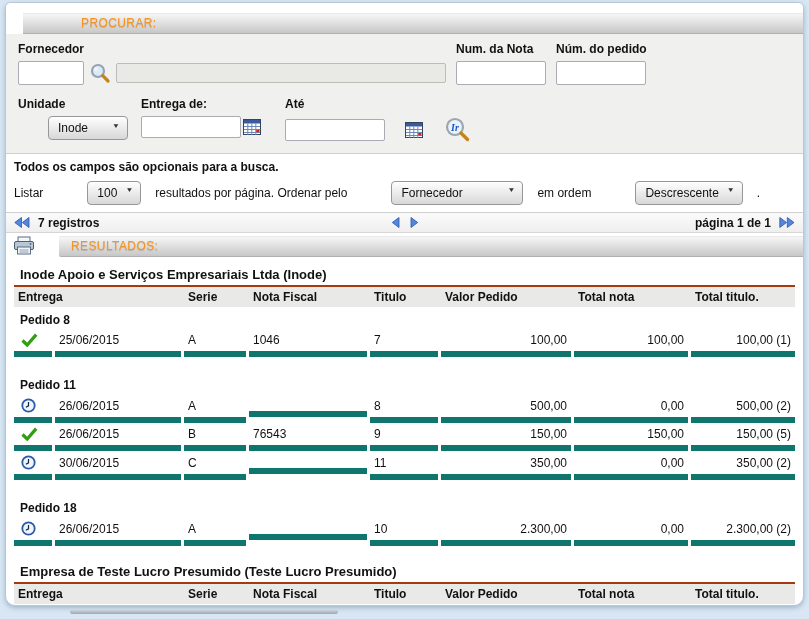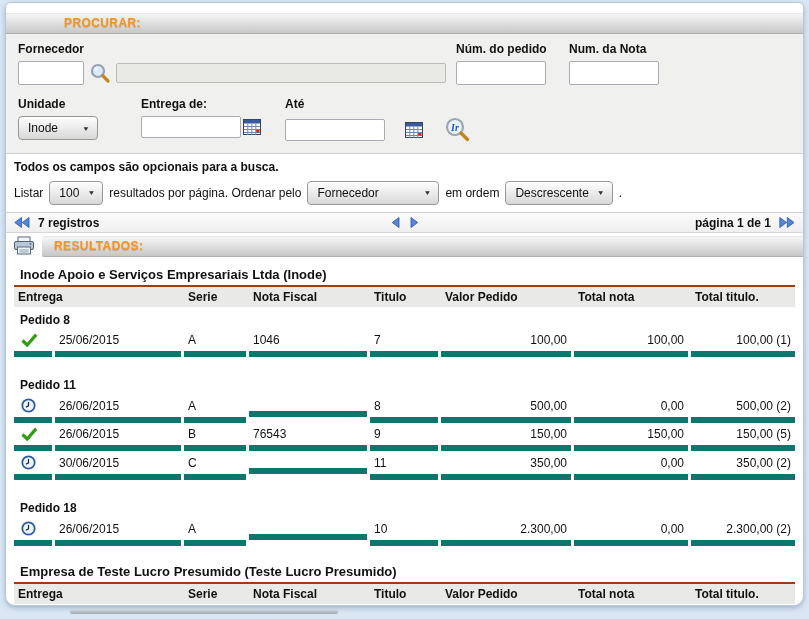--- a/index.html
+++ b/index.html
@@ -13,53 +13,54 @@
     margin:2px 5px 0 5px;height:602px;overflow:hidden;
     background:#fff;border:1px solid #b7c7d8;
     border-radius:6px 6px 10px 10px;
     box-shadow:0 2px 5px rgba(60,90,130,.35);
   }
   .panel-topgap{height:10px;background:#fff;}
   .bar{
     height:19px;line-height:19px;
     background:linear-gradient(#f6f6f6,#c7c7c7);
     border-top:1px solid #e9e9e9;border-bottom:1px solid #b0b0b0;
-    color:#f7941e;font-weight:bold;font-size:12px;letter-spacing:.4px;
+    color:#f7941e;font-weight:normal;font-size:12px;letter-spacing:.4px;
     text-shadow:0 1px 1px rgba(110,60,0,.25);
+    margin-left:17px;
   }
   .bar.procurar{padding-left:58px;}
   
   .form-area{background:#f0f0ee;border-bottom:1px solid #cfcfcb;padding:6px 12px 10px;}
   .frow{display:flex;align-items:flex-start;}
   .frow1 .fld-fornecedor{width:438px;}
   .fld label{display:block;font-weight:bold;margin:2px 0 5px;}
   .controls{display:flex;align-items:center;gap:5px;}
   .inp{border:1px solid #a9acb2;background:#fff;height:20px;font-size:12px;padding:0 4px;border-radius:2px;box-sizing:border-box;font-family:inherit;}
   .inp.small{width:66px;height:24px;}
   .inp.wide{width:330px;background:#e9e9e5;border-color:#bdbdb7;}
   .inp.med{width:90px;height:24px;}
   .inp.date{width:100px;height:22px;}
   .fld-pedido{width:101px;margin-right:12px;}
   .fld-nota{width:100px;}
   .frow2{margin-top:10px;}
   .fld-unidade{width:123px;}
   .fld-entrega{width:144px;}
   .select{
-    display:inline-flex;align-items:center;justify-content:space-between;
+    display:inline-flex;align-items:flex-start;justify-content:space-between;
     background:linear-gradient(#fefefe,#d8d8d8);
     border:1px solid #979797;border-radius:4px;
     padding:4px 7px 4px 9px;box-shadow:inset 0 1px 0 #fff;
-    font-size:12px;cursor:default;box-sizing:border-box;
+    font-size:12px;cursor:default;box-sizing:border-box;margin-left:30px;
   }
   .caret{font-size:8px;color:#333;margin-left:8px;transform:scaleY(.8);}
   .sel-unidade{width:80px;}
   .icon-btn{display:inline-flex;align-items:center;cursor:pointer;}
   
   .note{font-weight:bold;padding:6px 8px 2px;}
-  .listar-row{display:flex;align-items:center;gap:6px;padding:5px 8px 7px;border-bottom:1px solid #cfcfcf;}
+  .listar-row{display:flex;align-items:center;gap:14px;padding:5px 8px 7px;border-bottom:1px solid #cfcfcf;}
   
   .pager{
     position:relative;display:flex;align-items:center;justify-content:space-between;
     height:19px;background:linear-gradient(#fbfbfb,#efefef);
     border-bottom:1px solid #d6d6d6;padding:0 8px;font-weight:bold;
   }
   .pager .side{display:flex;align-items:center;gap:8px;}
   .pager .mid{position:absolute;left:50%;transform:translateX(-50%);display:flex;gap:10px;}
   
   .results-head{display:flex;align-items:flex-start;margin-top:3px;}
@@ -98,26 +99,26 @@
           <span class="icon-btn">
             <svg width="22" height="22" viewBox="0 0 22 22">
               <circle cx="9" cy="9" r="6" fill="#d9eaf8" stroke="#97a3ae" stroke-width="2.2"></circle>
               <circle cx="7" cy="7" r="2" fill="#f0f8ff" opacity=".9"></circle>
               <line x1="13.7" y1="13.7" x2="19" y2="19" stroke="#c5831d" stroke-width="3.2" stroke-linecap="round"></line>
             </svg>
           </span>
           <input class="inp wide" disabled="" value="" style="">
         </div>
       </div>
+      <div class="fld fld-nota">
+        <label>Num. da Nota</label>
+        <input class="inp med" value="" style="">
+      </div>
       <div class="fld fld-pedido">
         <label>Núm. do pedido</label>
-        <input class="inp med" value="" style="">
-      </div>
-      <div class="fld fld-nota">
-        <label>Num. da Nota</label>
         <input class="inp med" value="" style="">
       </div>
     </div>
 
     <div class="frow frow2">
       <div class="fld fld-unidade">
         <label>Unidade</label>
         <div class="select sel-unidade">
           <span>Inode</span>
           <span class="caret">▼</span>

